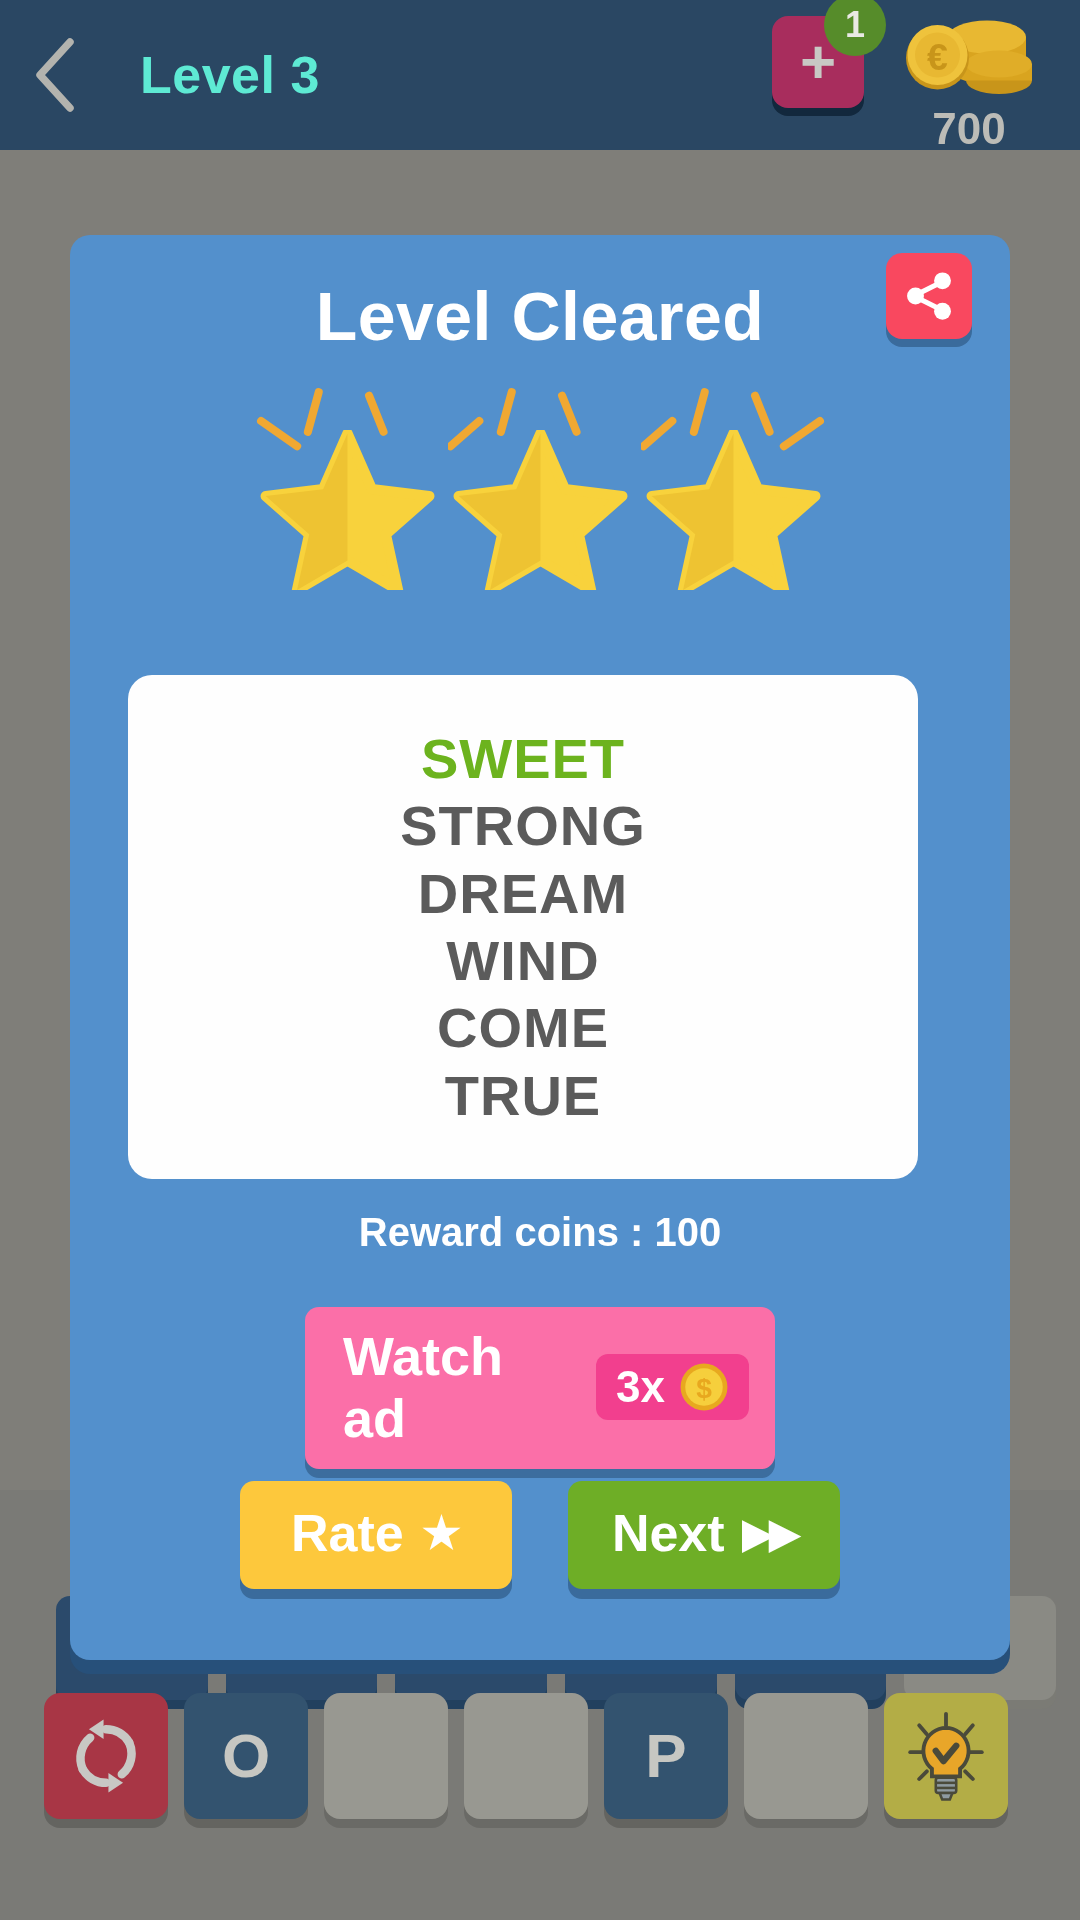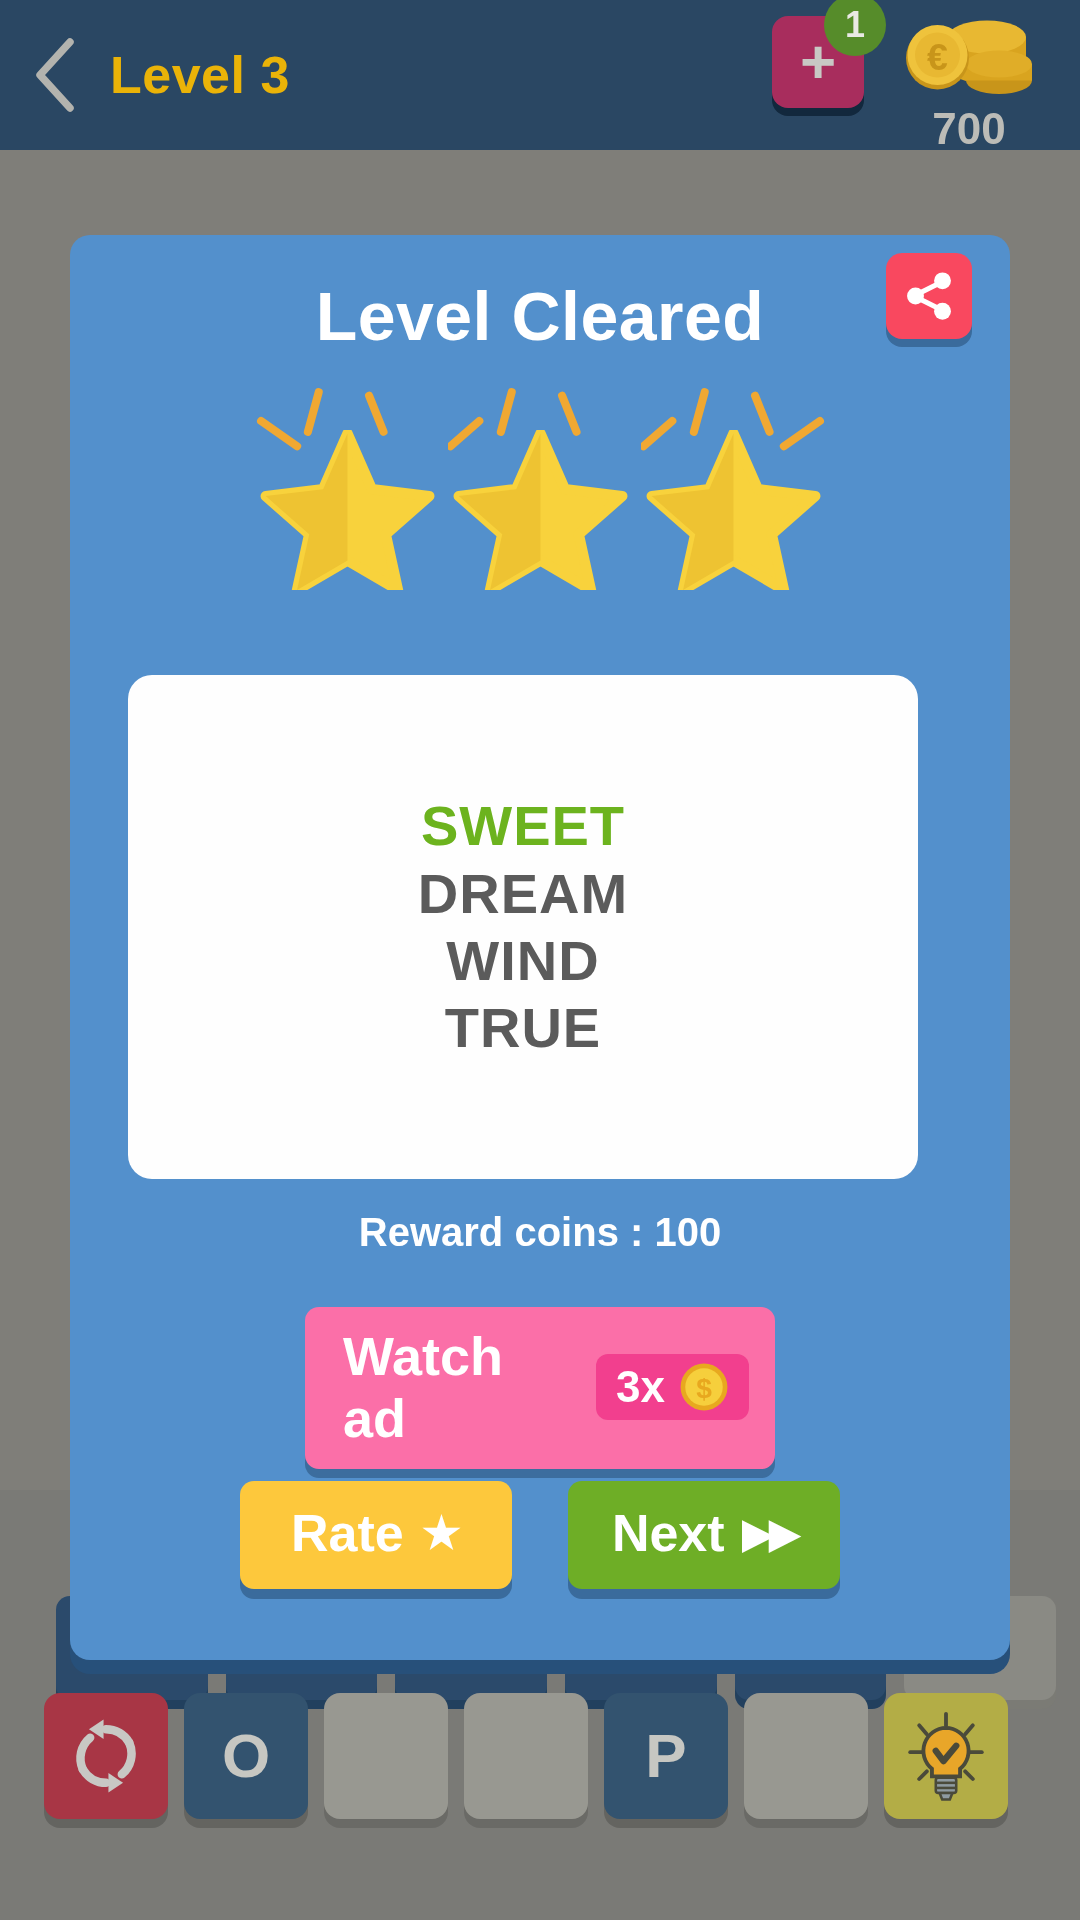--- a/index.html
+++ b/index.html
@@ -53,21 +53,22 @@
     position:absolute; left:0; top:0; width:1080px; height:150px;
     background:#2a4763;
     display:flex; align-items:center;
   }
   .back-btn {
     width:110px; height:150px; display:flex; align-items:center; justify-content:center;
     cursor:pointer;
   }
   .back-chev { width:48px; height:78px; }
   .level-title {
-    color:#eab308; font-size:52px; font-weight:bold; letter-spacing:0.5px;
+    color:#5eead4; font-size:52px; font-weight:bold; letter-spacing:0.5px;
+    margin-left:30px;
   }
   .header-right {
     margin-left:auto; display:flex; align-items:flex-start; gap:30px;
     padding-right:36px; height:150px; padding-top:16px;
   }
   .plus-box {
     position:relative; width:92px; height:92px; border-radius:16px;
     background:#a82d5d; box-shadow:0 8px 0 #12283d;
     display:flex; align-items:center; justify-content:center;
   }
@@ -318,22 +319,24 @@
         </svg>
         <svg class="star-svg" viewBox="0 0 100 92">
           <path d="M50 2 L64 34 L97 38 L72 60 L79 92 L50 75 L21 92 L28 60 L3 38 L36 34 Z" fill="#f8d23c" stroke="#f8d23c" stroke-width="6" stroke-linejoin="round"></path>
           <path d="M50 2 L36 34 L3 38 L28 60 L21 92 L50 75 Z" fill="#eec332"></path>
         </svg>
       </div>
     </div>
 
     <div class="word-card">
       <div class="word found">SWEET</div>
+      <div class="word">STRONG</div>
       <div class="word">DREAM</div>
       <div class="word">WIND</div>
+      <div class="word">COME</div>
       <div class="word">TRUE</div>
     </div>
 
     <div class="reward">Reward coins : 100</div>
 
     <div class="watchad">
       <span class="watchad-label">Watch ad</span>
       <span class="mult-chip">
         <span class="mult-label">3x</span>
         <svg class="coin-mini" viewBox="0 0 32 32">

